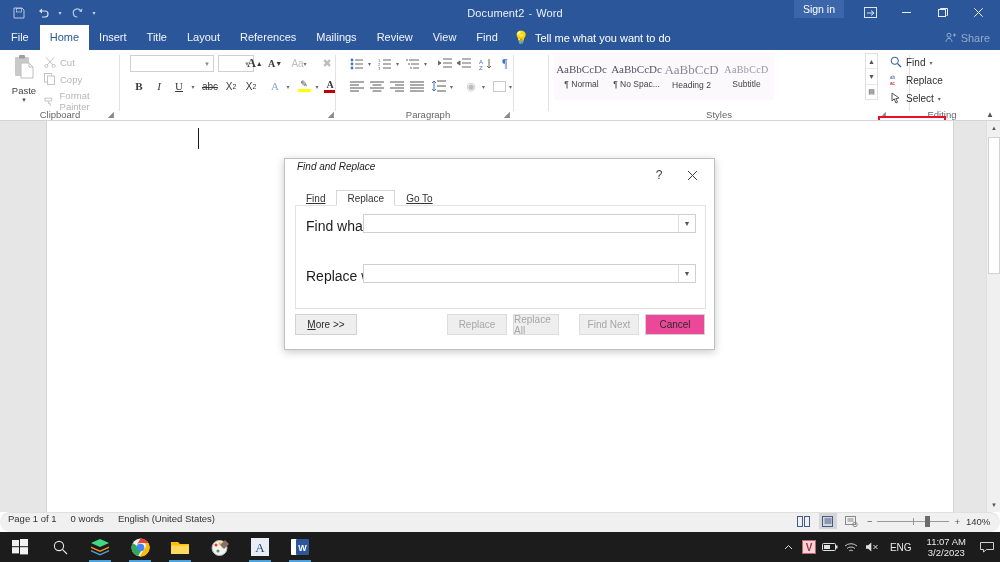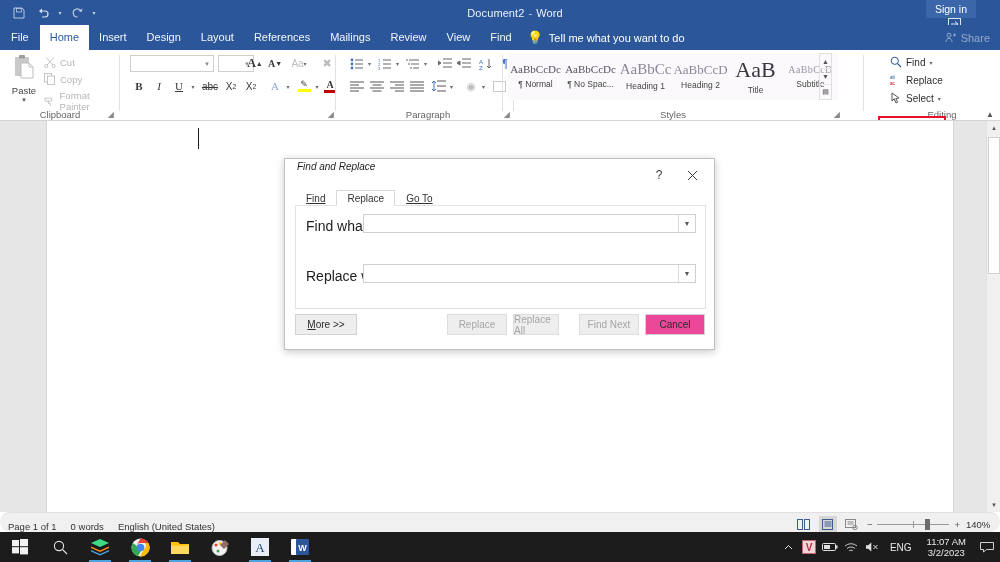--- a/index.html
+++ b/index.html
@@ -23,21 +23,21 @@
     color: #d6e0f0; font-size: 12px; line-height: 1;
   }
   .qat-btn svg { display: block; }
   .qat-caret { font-size: 6px; color: #c2cfe5; width: 8px; text-align: center; }
   .title-text {
     position: absolute; left: 9px; top: 0; width: 1000px; height: 25px;
     display: flex; align-items: center; justify-content: center;
     font-size: 11px; color: #eaf0f8; letter-spacing: .1px; padding-left: 12px;
   }
   .title-text .sep { margin: 0 4px; color: #cbd8ea; }
-  .win-right { position: absolute; right: 16px; top: 0; height: 25px; display: flex; align-items: center; flex-direction: column; }
+  .win-right { position: absolute; right: 4px; top: 0; height: 25px; display: flex; align-items: flex-start; }
   .signin {
     background: #3b67aa; color: #fff; font-size: 10.5px; padding: 3px 9px;
     margin-right: 8px; border: none;
   }
   .ribbon-display, .win-btn {
     width: 36px; height: 25px; display: flex; align-items: center; justify-content: center;
     color: #e6edf7;
   }
 
   
@@ -103,21 +103,21 @@
   .fbtn {
     position: absolute; display: flex; align-items: center; justify-content: center;
     color: #3a3a3a;
   }
   .fbtn.dis { color: #bdbdbd; }
   .mini-caret { font-size: 6px; color: #6b6b6b; }
 
   
   #g-para { left: 342px; width: 172px; }
   
-  #g-styles { left: 502px; width: 342px; }
+  #g-styles { left: 548px; width: 342px; }
   .style-gallery {
     position: absolute; left: 6px; top: 3px; display: flex; gap: 0px;
   }
   .style-item {
     width: 55px; height: 47px; display: flex; flex-direction: column;
     align-items: center; justify-content: center; background: #fbf9fb;
     border: 1px solid transparent;
   }
   .style-preview { font-family: "Liberation Serif", serif; color: #565163; line-height: 1; }
   .style-name { font-size: 8.5px; color: #444; margin-top: 4px; white-space: nowrap; }
@@ -165,21 +165,21 @@
   .vs-arrow.up { top: 0; } .vs-arrow.down { bottom: 0; }
   .vs-thumb {
     position: absolute; left: 1px; top: 16px; width: 12px; height: 137px;
     background: #fff; border: 1px solid #d2d2d2;
   }
 
   
   .statusbar {
     position: absolute; bottom: 30px; left: 0; width: 1000px; height: 20px;
     background: #f0f0f0; border-top: 1px solid #e0e0e0;
-    display: flex; align-items: flex-end; font-size: 9.5px; color: #333; border-radius: 10px;
+    display: flex; align-items: flex-start; font-size: 9.5px; color: #333; border-radius: 10px;
   }
   .sb-item { margin-left: 8px; white-space: nowrap; }
   .sb-right { position: absolute; right: 6px; display: flex; align-items: center; gap: 6px; }
   .viewbtn {
     width: 18px; height: 16px; display: flex; align-items: center; justify-content: center;
     color: #3f5c8c;
   }
   .viewbtn.active { background: #d6d6d6; }
   .zoomslider { display: flex; align-items: center; gap: 5px; color: #555; }
   .slider-track { position: relative; width: 72px; height: 1px; background: #9a9a9a; }
@@ -318,21 +318,21 @@
             <path d="M1.3 1.3 9.7 9.7M9.7 1.3 1.3 9.7" stroke="#eef3fb" stroke-width="1"></path>
           </svg>
       </div>
     </div>
   </div>
 
   <div class="tabsrow">
     <div class="tab file">File</div>
     <div class="tab active">Home</div>
     <div class="tab">Insert</div>
-    <div class="tab">Design</div>
+    <div class="tab">Title</div>
     <div class="tab">Layout</div>
     <div class="tab">References</div>
     <div class="tab">Mailings</div>
     <div class="tab">Review</div>
     <div class="tab">View</div>
     <div class="tab">Find</div>
     <div class="tellme">
       <span class="bulb">💡</span>
       <span>Tell me what you want to do</span>
     </div>
@@ -528,30 +528,22 @@
       <div class="style-gallery">
         <div class="style-item">
           <span class="style-preview" style="font-size:11px;">AaBbCcDc</span>
           <span class="style-name">¶ Normal</span>
         </div>
         <div class="style-item">
           <span class="style-preview" style="font-size:11px;">AaBbCcDc</span>
           <span class="style-name">¶ No Spac...</span>
         </div>
         <div class="style-item">
-          <span class="style-preview" style="font-size:15px;color:#8b8798;">AaBbCc</span>
-          <span class="style-name">Heading 1</span>
-        </div>
-        <div class="style-item">
           <span class="style-preview" style="font-size:13px;color:#8b8798;">AaBbCcD</span>
           <span class="style-name">Heading 2</span>
-        </div>
-        <div class="style-item">
-          <span class="style-preview" style="font-size:22px;color:#3b3741;">AaB</span>
-          <span class="style-name">Title</span>
         </div>
         <div class="style-item">
           <span class="style-preview" style="font-size:10px;color:#9b96a6;letter-spacing:.4px;">AaBbCcD</span>
           <span class="style-name">Subtitle</span>
         </div>
       </div>
       <div class="gallery-nav">
         <div>▲</div>
         <div>▼</div>
         <div>▤</div>

